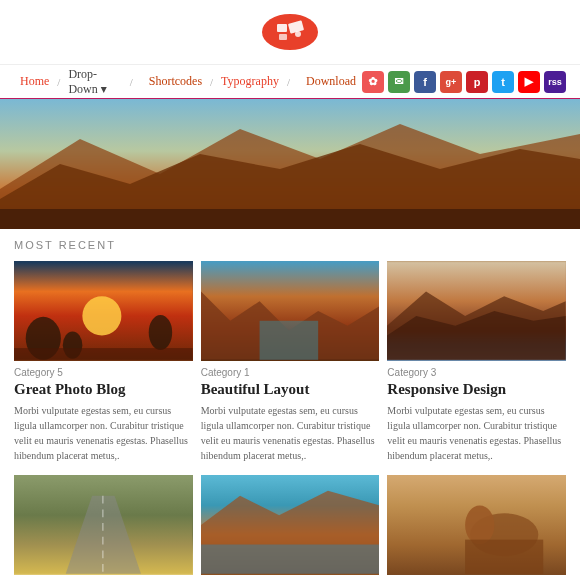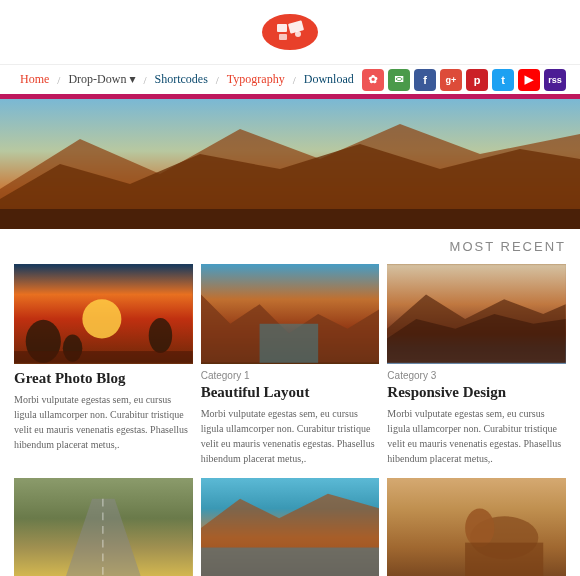--- a/index.html
+++ b/index.html
@@ -15,21 +15,21 @@
     #header {
       background: #fff;
       text-align: center;
       padding: 12px 0 8px;
       border-bottom: 1px solid #eee;
     }
 
     
     #nav {
       background: #fff;
-      border-bottom: 5px solid #be185d;
+      border-bottom: 1px solid #be185d;
       padding: 0 14px;
       display: flex;
       align-items: center;
       height: 34px;
     }
     .nav-left {
       display: flex;
       align-items: center;
       flex: 1;
       gap: 0;
@@ -39,21 +39,22 @@
       color: #e8402a;
       text-decoration: none;
       padding: 0 6px;
       cursor: pointer;
       font-size: 12px;
     }
     .nav-item.active {
       color: #e8402a;
     }
     .nav-item.dark {
-      color: #0c4a6e;
+      color: #c2410c;
+      margin-left: 8px;
     }
     .nav-separator {
       color: #aaa;
       font-size: 11px;
       padding: 0 2px;
     }
     .nav-dropdown {
       color: #444;
     }
     .nav-right {
@@ -83,22 +84,22 @@
       position: relative;
       overflow: hidden;
     }
 
     
     #most-recent {
       background: #fff;
       padding: 10px 14px 14px;
     }
     .section-label {
-      text-align: right;
-      font-size: 13px;
+      text-align: left;
+      font-size: 11px;
       letter-spacing: 2px;
       color: #888;
       text-transform: uppercase;
       margin-bottom: 10px;
       font-family: Arial, sans-serif;
     }
 
     
     .grid-row {
       display: flex;
@@ -263,20 +264,21 @@
             </linearGradient>
           </defs>
           <rect width="183" height="100" fill="url(#g1)"></rect>
           <circle cx="90" cy="55" r="20" fill="#ffcc44" opacity="0.85"></circle>
           <ellipse cx="30" cy="78" rx="18" ry="22" fill="#2a1808" opacity="0.8"></ellipse>
           <ellipse cx="150" cy="72" rx="12" ry="18" fill="#2a1808" opacity="0.8"></ellipse>
           <ellipse cx="60" cy="85" rx="10" ry="14" fill="#2a1808" opacity="0.8"></ellipse>
           <rect x="0" y="88" width="183" height="12" fill="#4a1805" opacity="0.6"></rect>
         </svg>
       </div>
+      <div class="category-label">Category 5</div>
       <div class="post-title">Great Photo Blog</div>
       <div class="post-excerpt">Morbi vulputate egestas sem, eu cursus ligula ullamcorper non. Curabitur tristique velit eu mauris venenatis egestas. Phasellus hibendum placerat metus,.</div>
     </div>
 
     <div class="grid-item">
       <div class="img-canyon">
         <svg width="100%" height="100" viewBox="0 0 183 100">
           <defs>
             <linearGradient id="g2" x1="0" y1="0" x2="0" y2="1">
               <stop offset="0%" stop-color="#4a9bc0"></stop>

